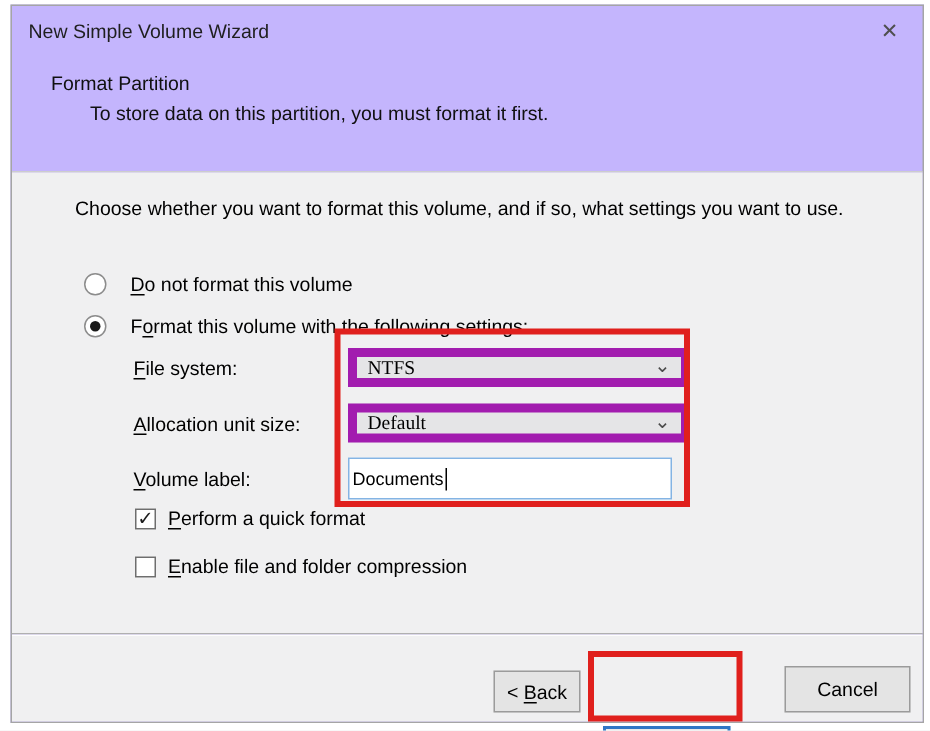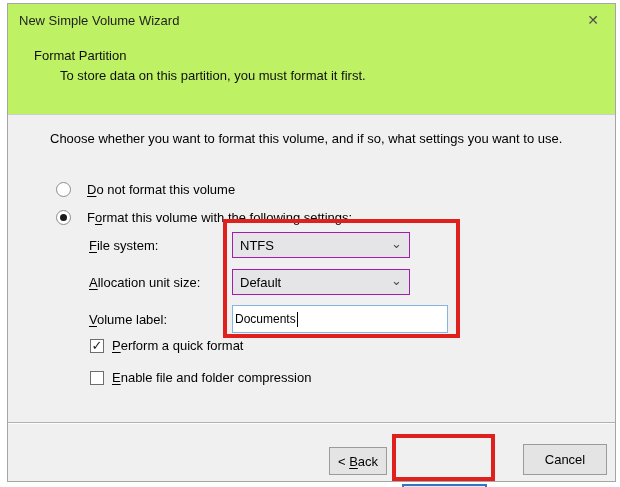--- a/index.html
+++ b/index.html
@@ -3,21 +3,21 @@
 <meta charset="utf-8">
 <style>
   html,body { margin:0; padding:0; }
   body {
     width:620px; height:487px; background:#ffffff; position:relative;
     font-family:"Liberation Sans", sans-serif; color:#000;
     -webkit-font-smoothing:antialiased; overflow:hidden;
   }
   .dialog {
     position:absolute; left:7px; top:3px; width:609px; height:479px;
-    background:#bef264; border:1px solid #a5a5a5; box-sizing:border-box;
+    background:#c4b5fd; border:1px solid #a5a5a5; box-sizing:border-box;
   }
   
   .window-title { position:absolute; left:11px; top:9px; font-size:13px; color:#1f1f1f; white-space:nowrap; }
   .close-btn {
     position:absolute; top:2px; right:4px; width:36px; height:28px;
     background:transparent; border:none; padding:0; cursor:pointer;
     display:flex; align-items:center; justify-content:center;
   }
   .close-glyph { font-size:14px; color:#4f4f4f; line-height:1; }
   
@@ -31,24 +31,24 @@
   .radio {
     width:13px; height:13px; border:1px solid #8c8c8c; border-radius:50%;
     background:#fff; position:relative; flex:none; box-sizing:content-box;
   }
   .radio.checked::after {
     content:""; position:absolute; left:3px; top:3px; width:7px; height:7px;
     border-radius:50%; background:#1a1a1a;
   }
   .field-label { position:absolute; left:81px; font-size:13px; white-space:nowrap; }
   .combo {
-    position:absolute; left:224px; width:178px; height:26px; box-sizing:border-box;
-    background:#e5e5e7; border:1px solid #a21caf; cursor:pointer;
+    position:absolute; left:224px; width:228px; height:26px; box-sizing:border-box;
+    background:#e5e5e7; border:6px solid #a21caf; cursor:pointer;
     display:flex; align-items:center; justify-content:space-between;
-    padding:0 7px; font-size:13px;
+    padding:0 7px; font-size:13px;font-family:Liberation Serif, serif;
   }
   .chev { font-size:13px; color:#4a4a4a; line-height:1; transform:translateY(-2px); }
   .textbox {
     position:absolute; left:224px; width:216px; height:28px; box-sizing:border-box;
     background:#ffffff; border:1px solid #84b4e4; cursor:text;
     display:flex; align-items:center; padding:0 2px; font-size:12px;
   }
   .caret { width:1px; height:15px; background:#000; margin-left:1px; flex:none; }
   .check-row { position:absolute; left:82px; display:flex; align-items:center; gap:8px; font-size:13px; white-space:nowrap; }
   .checkbox {

